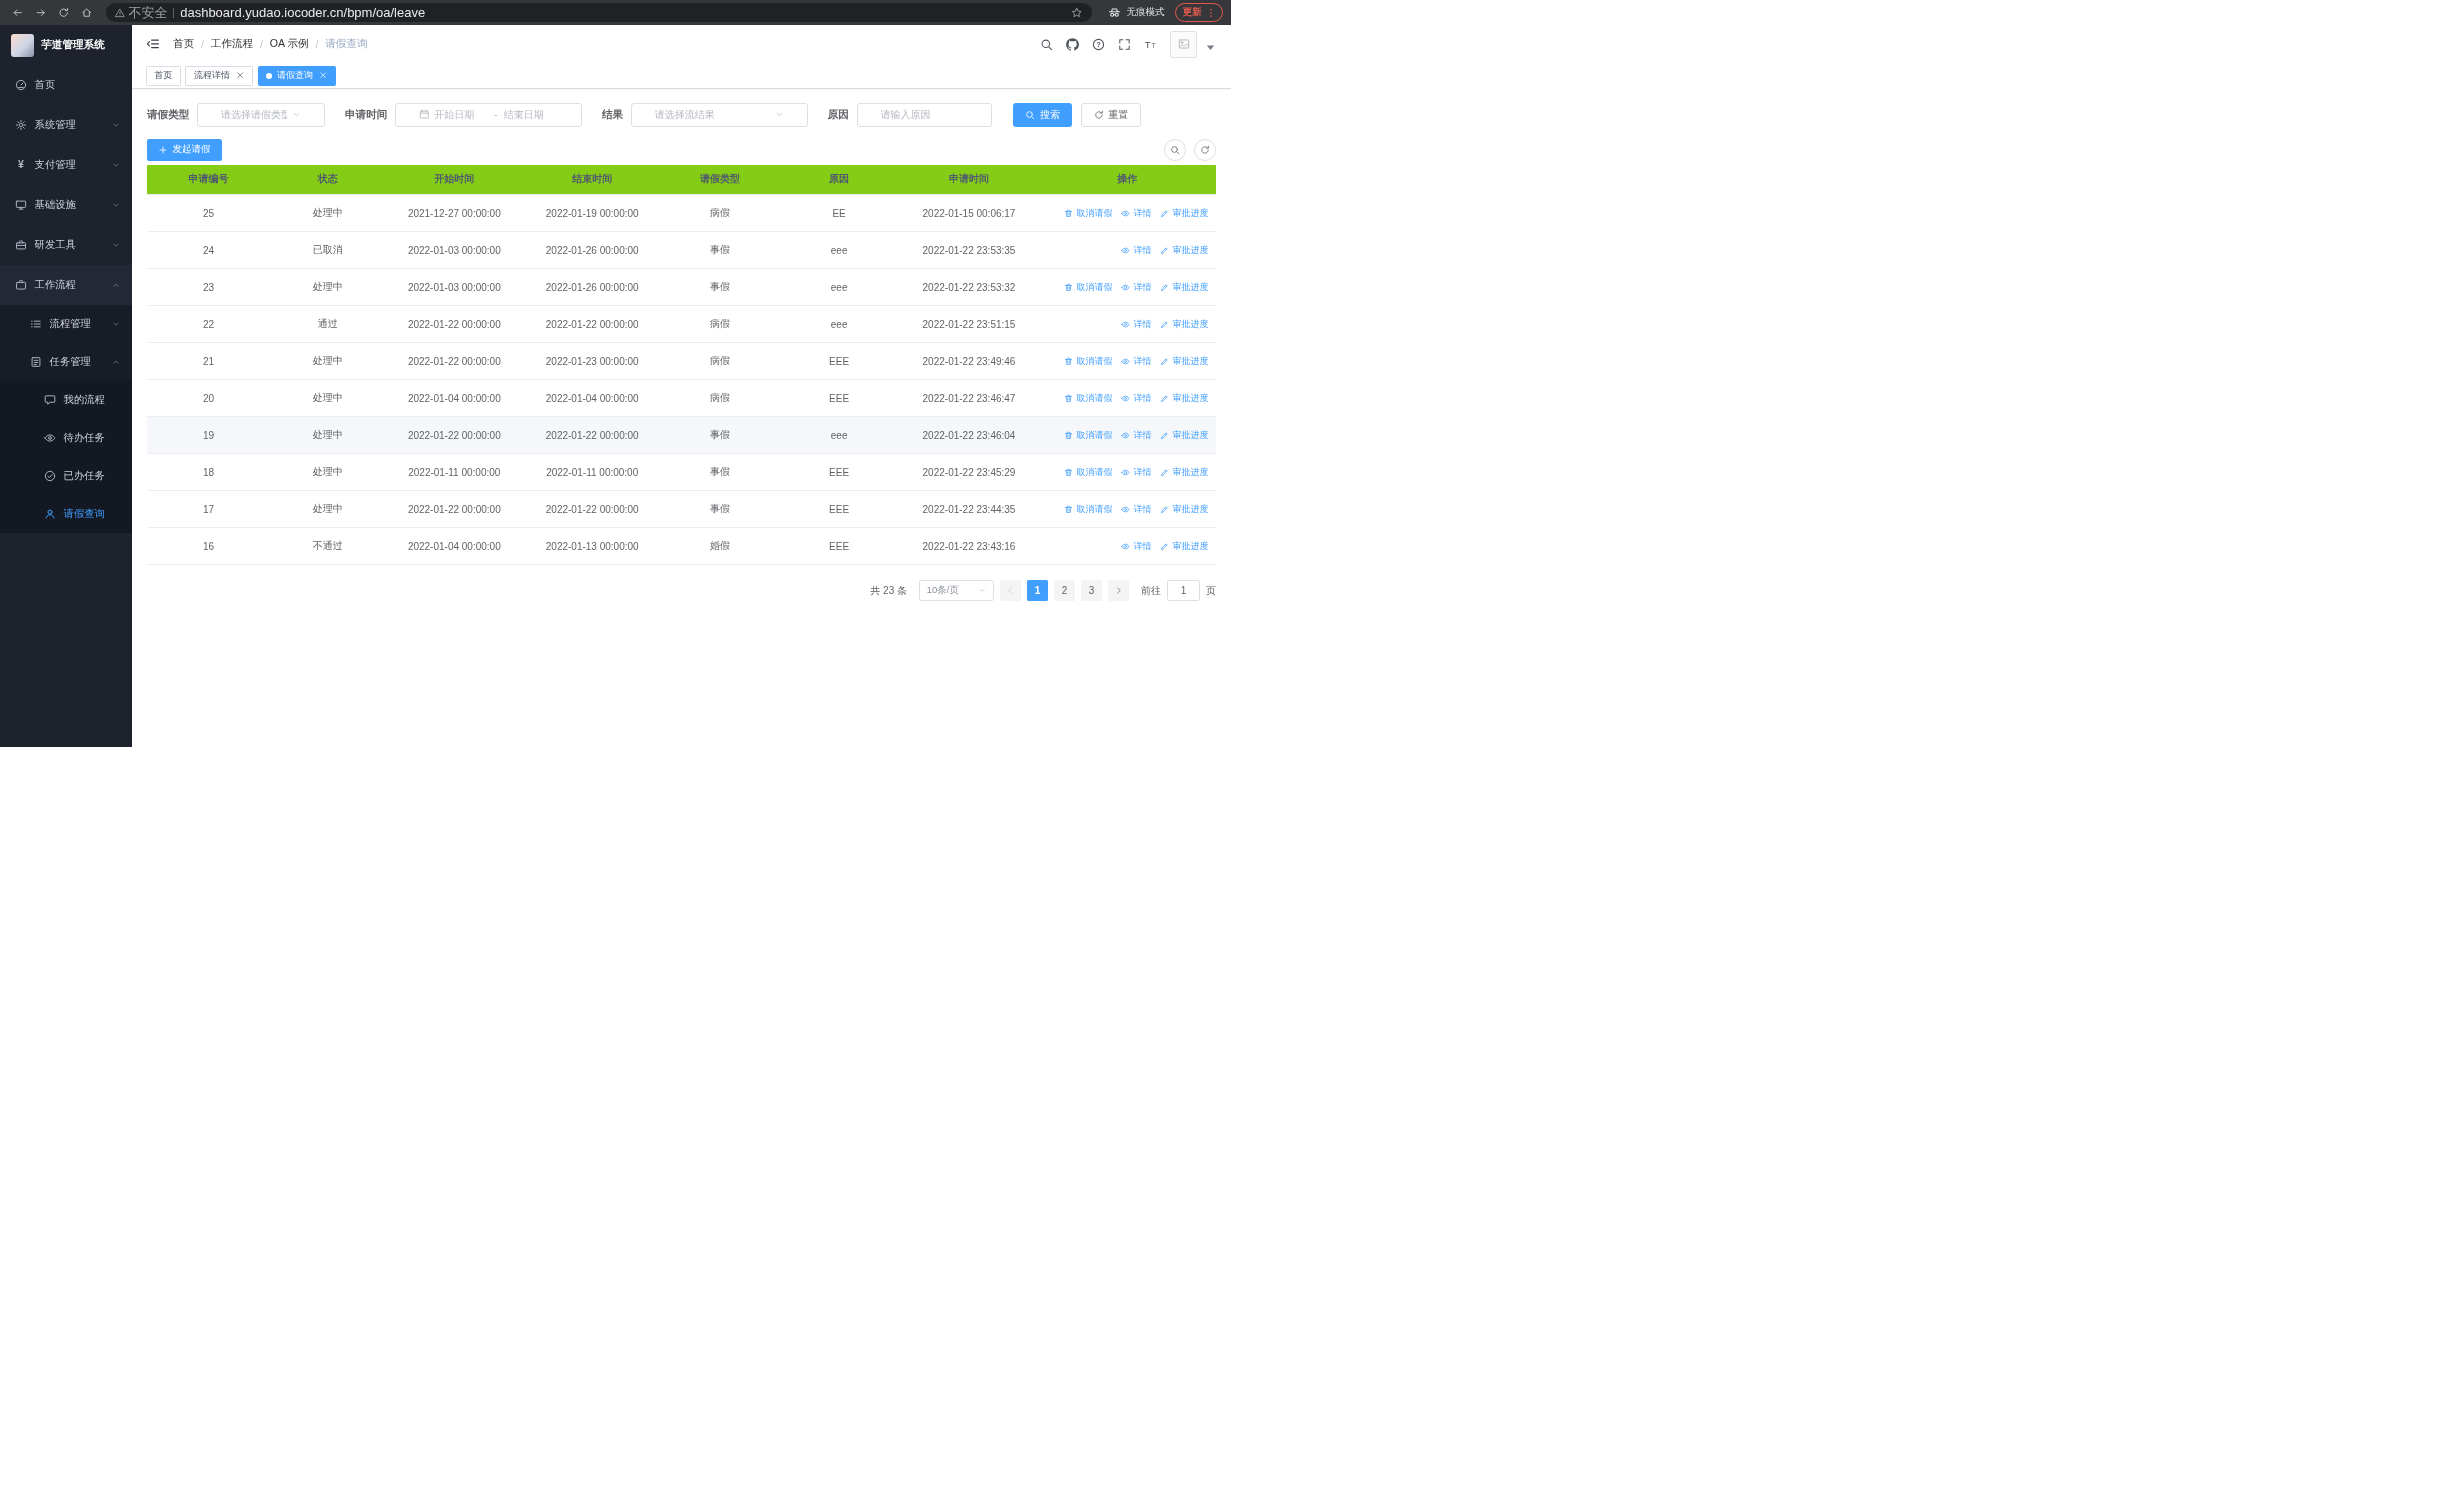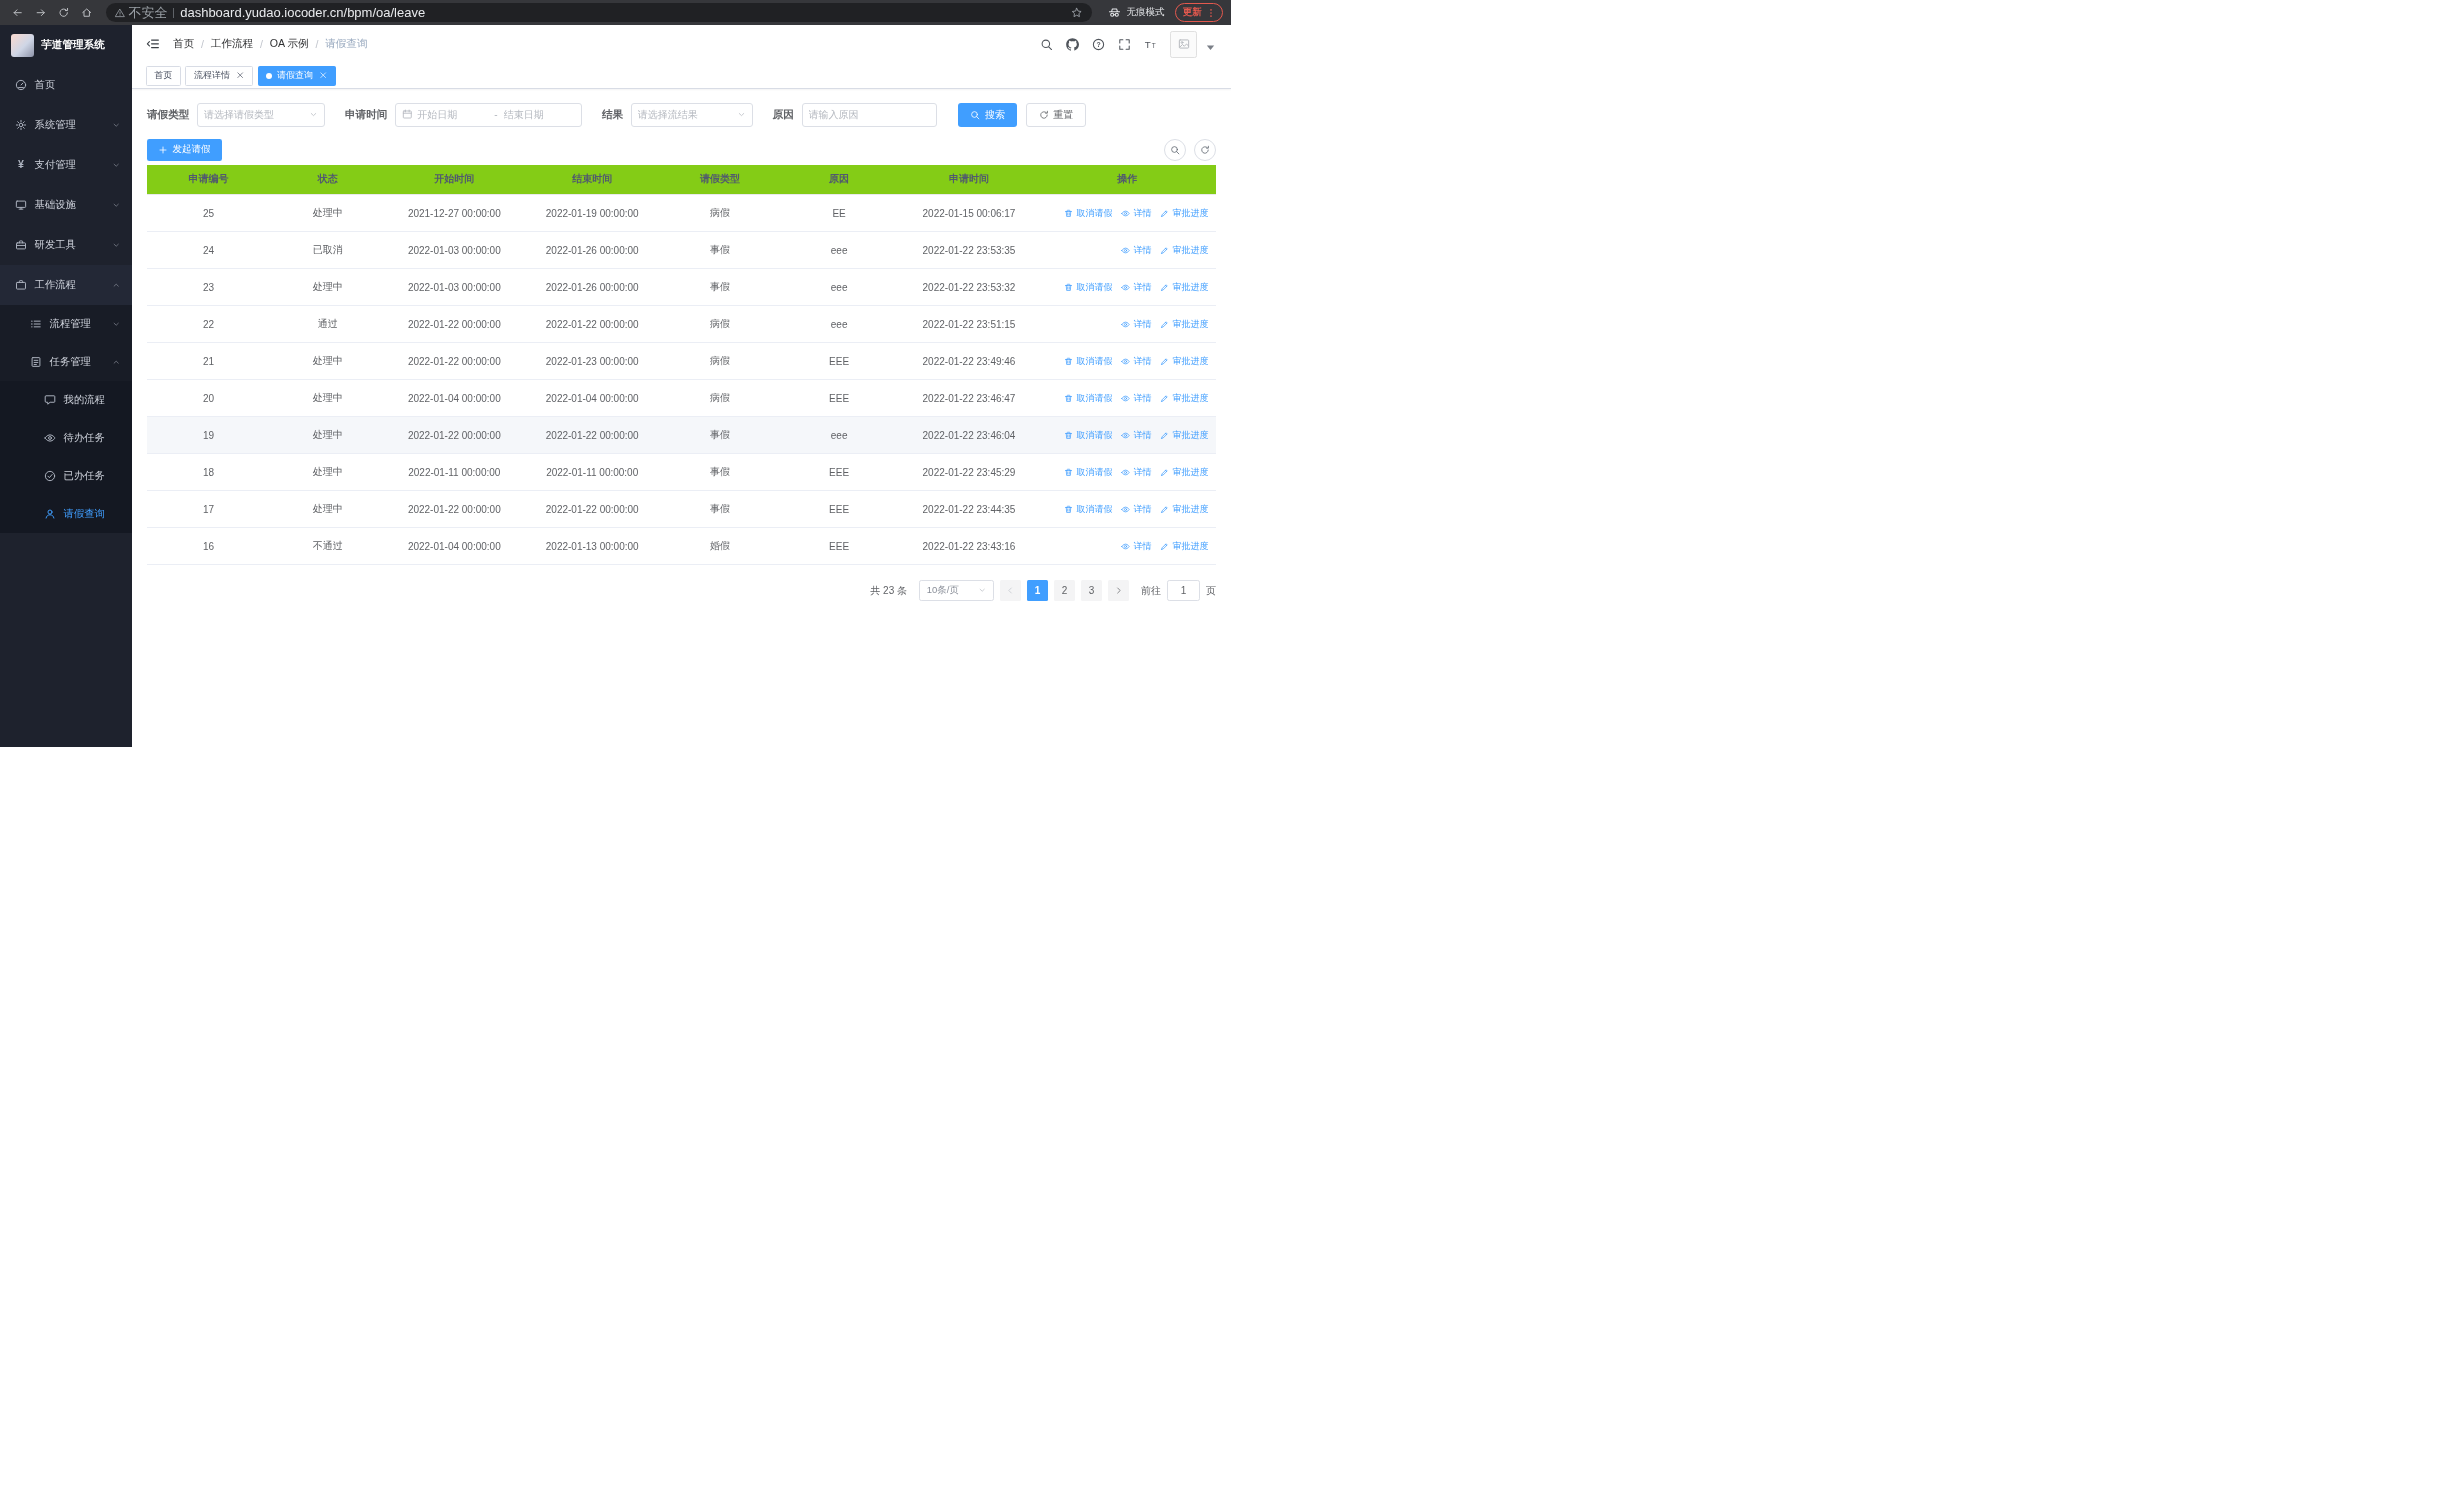--- a/index.html
+++ b/index.html
@@ -54,31 +54,31 @@
 .tabsbar{height:26px;display:flex;align-items:center;gap:4.6px;padding:0 13.7px;border-bottom:0.8px solid #d8dce5;box-shadow:0 0.8px 2.3px rgba(0,21,41,.08);flex:none}
 .tab{height:20px;display:flex;align-items:center;gap:4.6px;padding:0 7.6px;border:0.8px solid #d8dce5;background:#fff;font-size:9px;color:#495060;border-radius:1.5px;cursor:pointer;white-space:nowrap}
 .tab.active{background:#409eff;border-color:#409eff;color:#fff}
 .tab-dot{width:6px;height:6px;border-radius:50%;background:#fff}
 .tab-close{width:8.4px;height:8.4px;margin-left:1.5px}
 .content{flex:1;padding:13.7px 15px;overflow:hidden}
 
 .filter-row{display:flex;align-items:center;margin-bottom:12px;font-size:10.6px;color:#606266}
 .f-group{display:flex;align-items:center;margin-right:20px}
 .f-label{font-weight:700;margin-right:7.6px;white-space:nowrap;color:#606266}
-.inp{height:24px;border:0.8px solid #dcdfe6;border-radius:3px;background:#fff;display:flex;align-items:center;padding:0 6px;font-size:10px;color:#606266;gap:4.6px}
+.inp{height:24px;border:0.8px solid #dcdfe6;border-radius:3px;background:#fff;display:flex;align-items:center;padding:0 23px;font-size:10px;color:#606266;gap:4.6px}
 .inp input{border:none;outline:none;width:100%;font-size:10px;color:#606266;font-family:inherit;background:transparent}
 .inp input::placeholder{color:#b4b8bf}
 .ph{color:#b4b8bf;flex:1;white-space:nowrap;overflow:hidden;text-align:left}
 .sel{justify-content:space-between}
 .chev{width:9px;height:9px;color:#b4b8bf}
 .cal{width:10.6px;height:10.6px;color:#b4b8bf}
 .w-select1{width:128px}
 .w-date{width:187px}
 .date-sep{color:#b4b8bf;padding:0 1.5px}
-.w-select2{width:122px}
+.w-select2{width:177px}
 .w-reason{width:135px}
 .btn{height:24px;display:inline-flex;align-items:center;justify-content:center;gap:4.6px;border-radius:3px;font-size:10px;padding:0 11.4px;cursor:pointer;border:0.8px solid transparent;font-family:inherit;white-space:nowrap}
 .btn .ic{width:10px;height:10px}
 .btn-primary{background:#409eff;color:#fff}
 .btn-plain{background:#fff;border-color:#dcdfe6;color:#606266}
 .search-btn{margin-left:1.5px}
 .reset-btn{margin-left:9px}
 
 .toolbar-row{display:flex;align-items:center;margin-bottom:4px}
 .create-btn{height:22px;padding:0 10px;font-size:9.5px;border-radius:2.3px}

